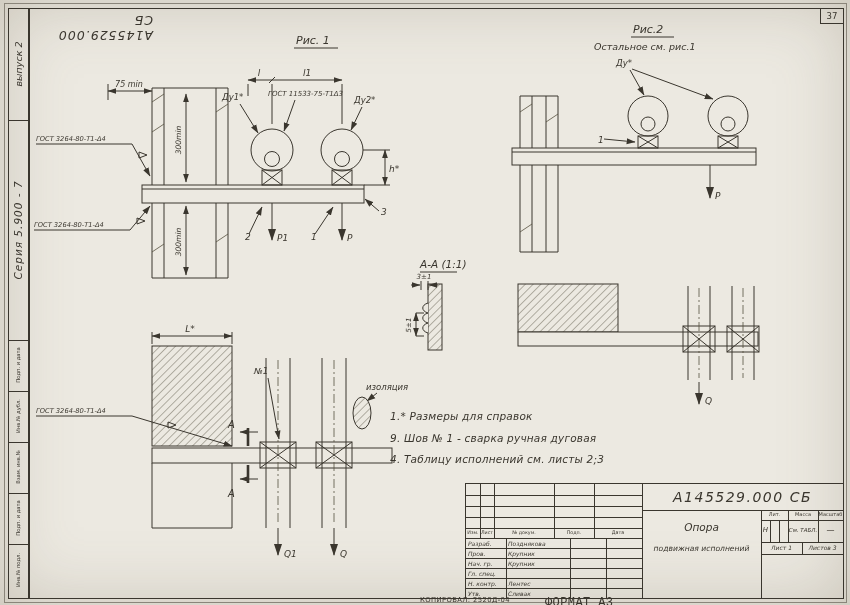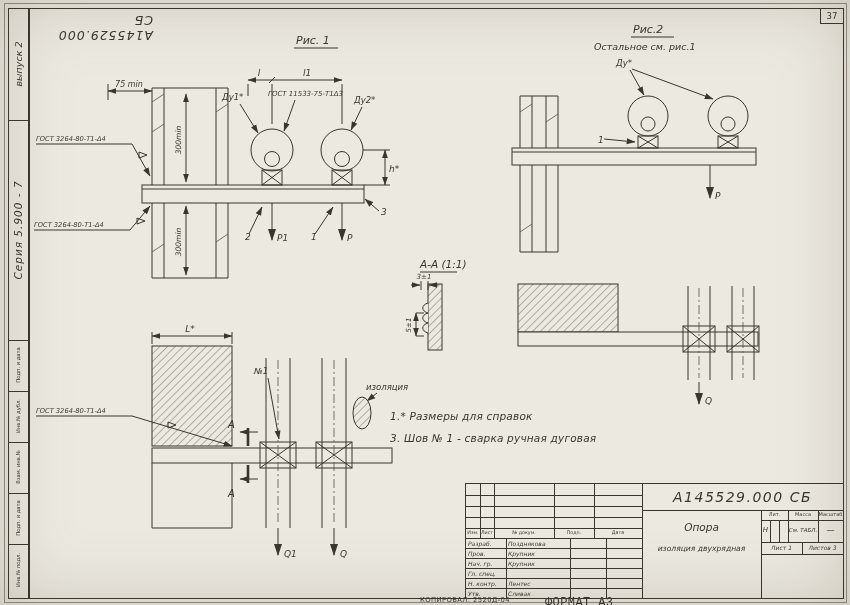--- a/index.html
+++ b/index.html
@@ -216,21 +216,22 @@
       <path class="ln" d="M727,326 L759,352 M759,326 L727,352"></path>
       <path class="ln" d="M688,286 V380 M710,286 V380 M732,286 V380 M754,286 V380"></path>
       <path class="tk" stroke-dasharray="9 3 2 3" d="M699,288 V378 M743,288 V378"></path>
       <line class="ln" x1="699" y1="382" x2="699" y2="404" marker-end="url(#arL)"></line>
       <text x="705" y="404" font-size="9">Q</text>
     </g>
   </svg>
 
   <div class="notes">
     <div>1.* Размеры для справок</div>
-    <div>3. Шов № 1 - сварка ручная дуговая</div>
+    <div>9. Шов № 1 - сварка ручная дуговая</div>
+    <div>4. Таблицу исполнений см. листы 2;3</div>
   </div>
 
   <div class="abs" style="left:465px;top:483px;width:377px;height:114px;border:1.6px solid #3a362e;">
 
     <div class="vl" style="left:176px;top:0;height:114px;"></div>
 
     <div class="hl" style="left:0;top:11px;width:176px;"></div>
     <div class="hl" style="left:0;top:22px;width:176px;"></div>
     <div class="hl" style="left:0;top:33px;width:176px;"></div>
     <div class="hl" style="left:0;top:44px;width:176px;"></div>
@@ -263,21 +264,21 @@
     <div class="abs it" style="left:42px;top:86px;font-size:6px;"></div>
     <div class="abs it" style="left:2px;top:96px;font-size:6px;">Н. контр.</div>
     <div class="abs it" style="left:42px;top:96px;font-size:6px;">Лентес</div>
     <div class="abs it" style="left:2px;top:106px;font-size:6px;">Утв.</div>
     <div class="abs it" style="left:42px;top:106px;font-size:6px;">Сливак</div>
 
     <div class="hl" style="left:176px;top:26px;width:201px;"></div>
     <div class="cell it" style="left:176px;top:0;width:201px;height:26px;font-size:14px;letter-spacing:1.5px;">А145529.000 СБ</div>
     <div class="vl" style="left:295px;top:26px;height:88px;"></div>
     <div class="cell it" style="left:176px;top:34px;width:119px;height:20px;font-size:10.5px;">Опора</div>
-    <div class="cell it" style="left:176px;top:56px;width:119px;height:18px;font-size:7.6px;">изоляция двухрядная</div>
+    <div class="cell it" style="left:176px;top:56px;width:119px;height:18px;font-size:7.6px;">подвижная исполнений</div>
     <div class="hl" style="left:295px;top:36px;width:82px;"></div>
     <div class="hl" style="left:295px;top:58px;width:82px;"></div>
     <div class="hl" style="left:295px;top:70px;width:82px;"></div>
     <div class="vl" style="left:322px;top:26px;height:32px;"></div>
     <div class="vl" style="left:352px;top:26px;height:32px;"></div>
     <div class="vl" style="left:304px;top:36px;height:22px;"></div>
     <div class="vl" style="left:313px;top:36px;height:22px;"></div>
     <div class="vl" style="left:336px;top:58px;height:12px;"></div>
     <div class="cell" style="left:295px;top:26px;width:27px;height:10px;font-size:5px;">Лит.</div>
     <div class="cell" style="left:322px;top:26px;width:30px;height:10px;font-size:5px;">Масса</div>

